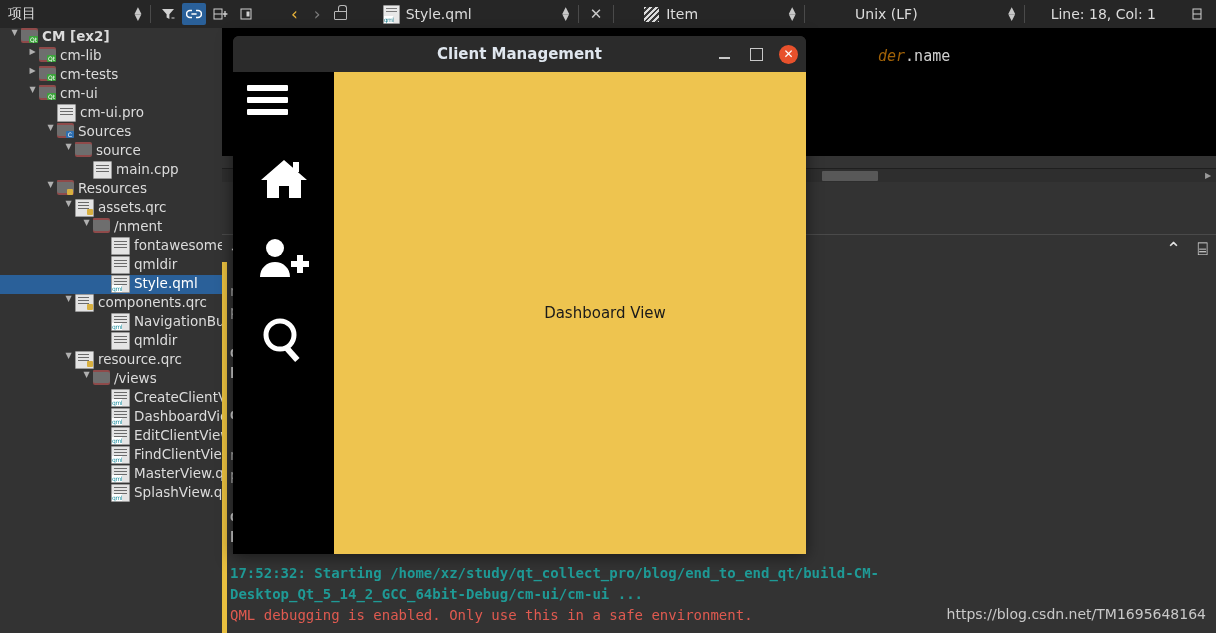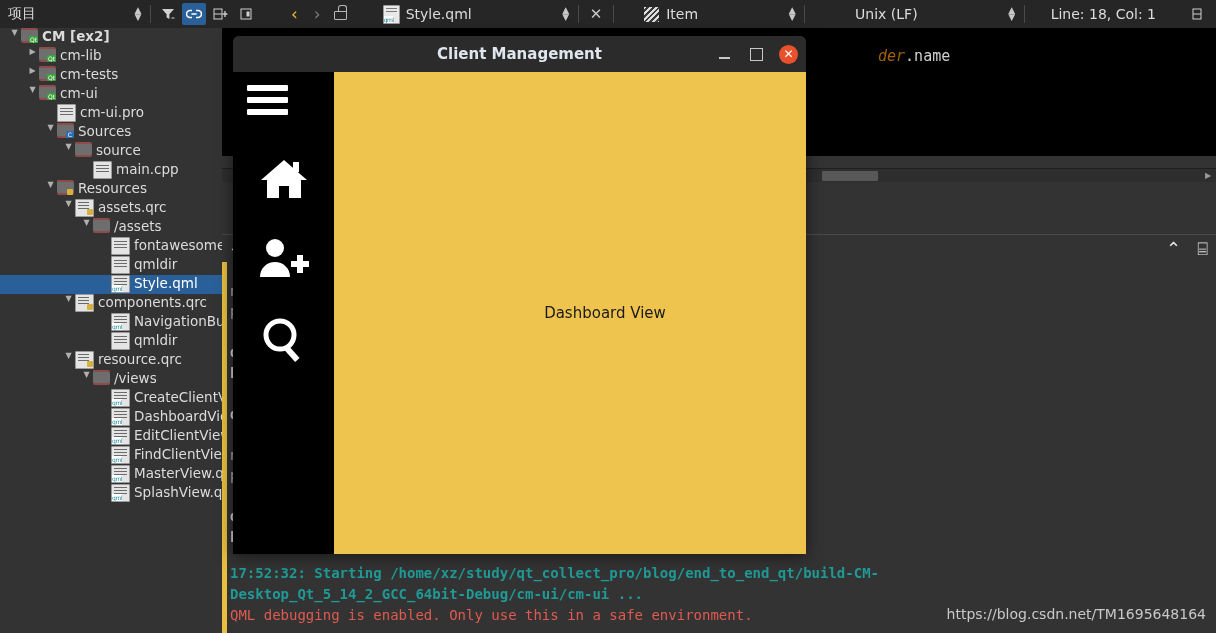--- a/index.html
+++ b/index.html
@@ -341,21 +341,21 @@
       <div class="trow">
         <span style="display: inline-block; flex: 0 0 62px;"></span>
         <span class="arrow d"></span>
         <span class="ficon ic-qrc"></span>
         <span>assets.qrc</span>
       </div>
       <div class="trow">
         <span style="display: inline-block; flex: 0 0 80px;"></span>
         <span class="arrow d"></span>
         <span class="ficon ic-folder"></span>
-        <span>/assets</span>
+        <span>/nment</span>
       </div>
       <div class="trow">
         <span style="display: inline-block; flex: 0 0 98px;"></span>
         <span class="arrow"></span>
         <span class="ficon ic-file"></span>
         <span>fontawesome.</span>
       </div>
       <div class="trow">
         <span style="display: inline-block; flex: 0 0 98px;"></span>
         <span class="arrow"></span>

